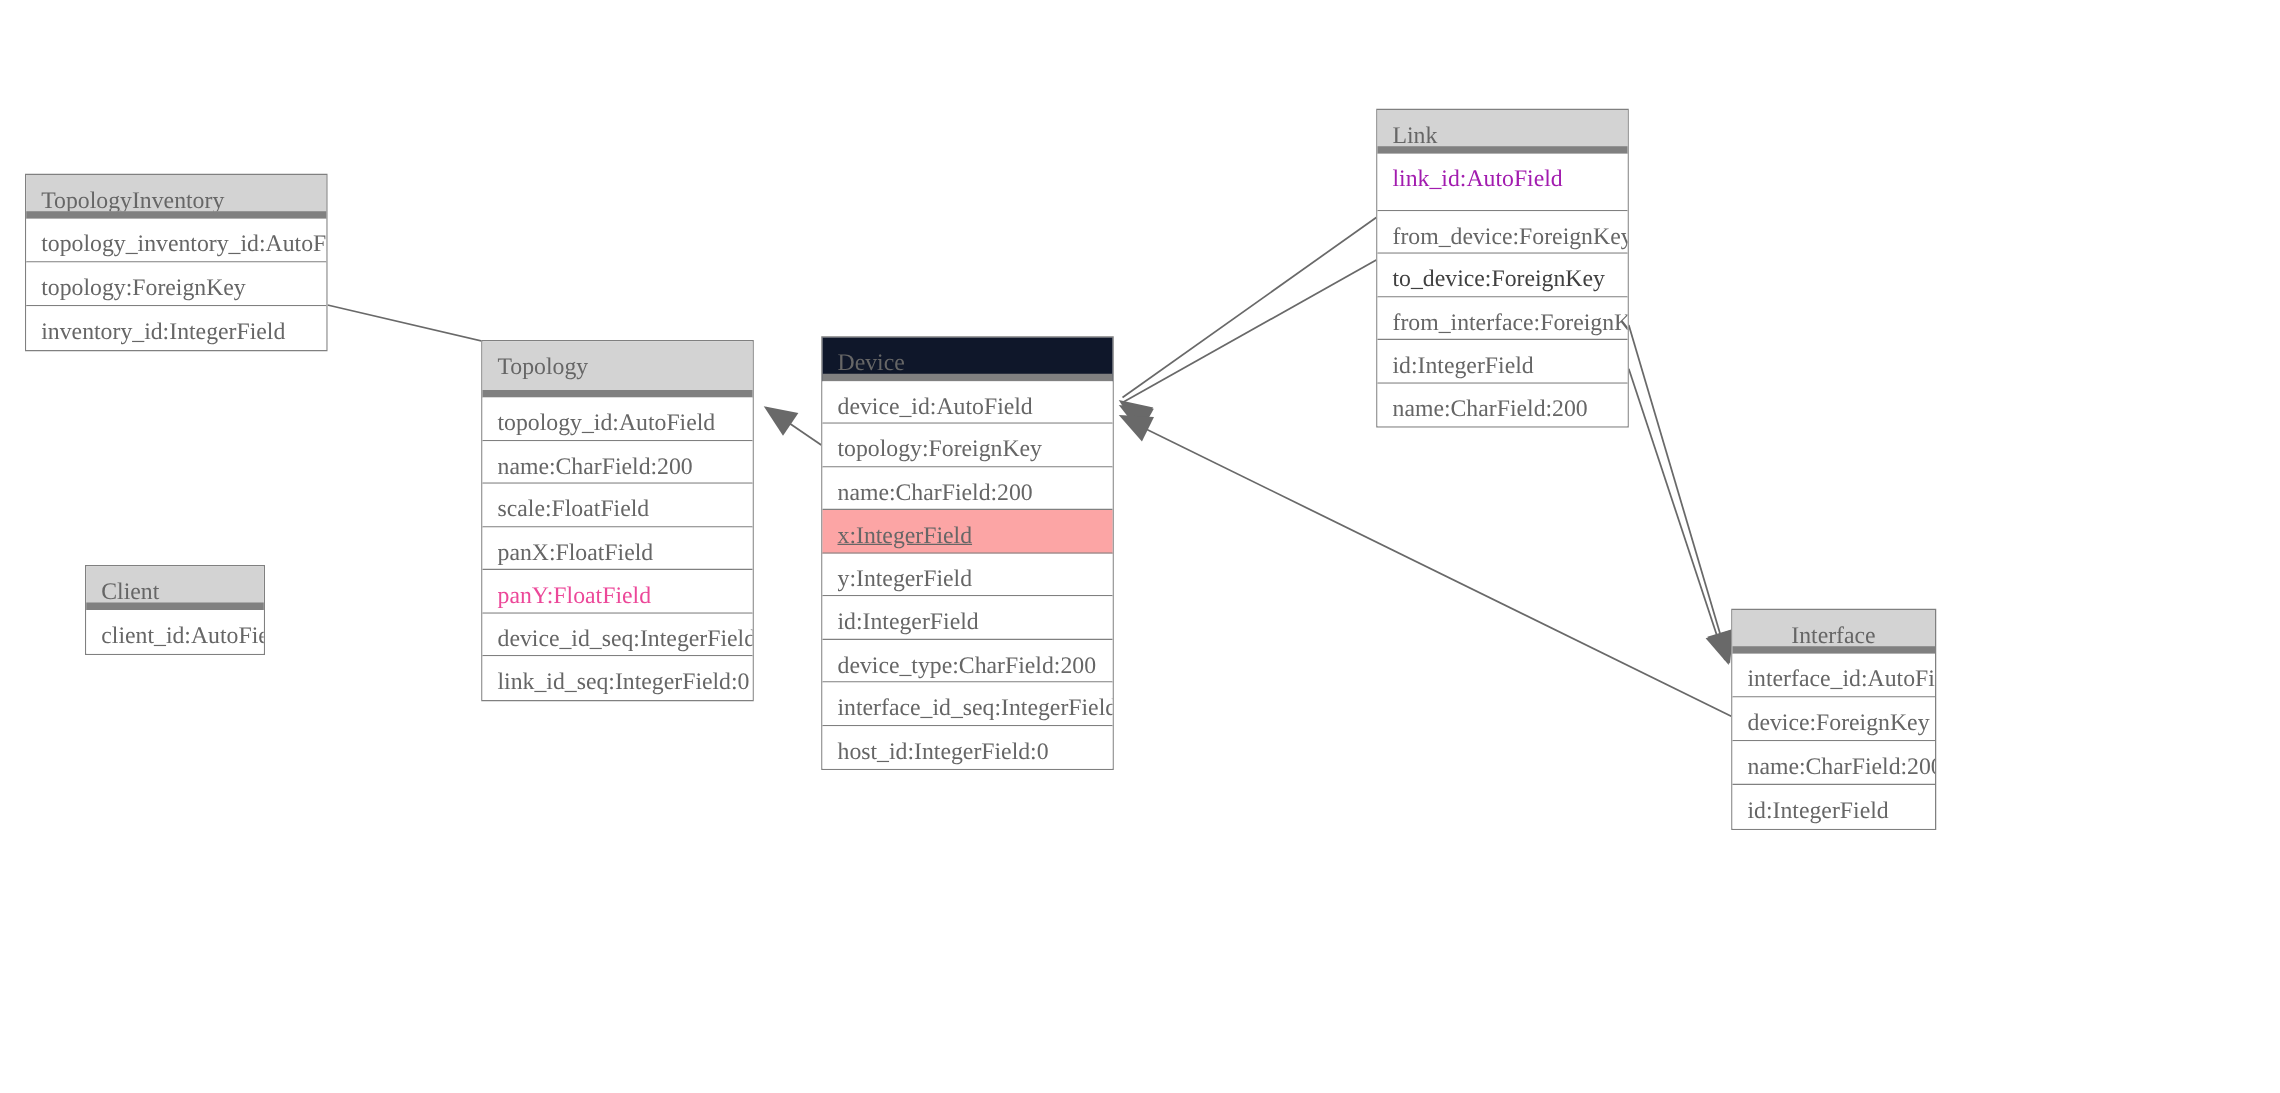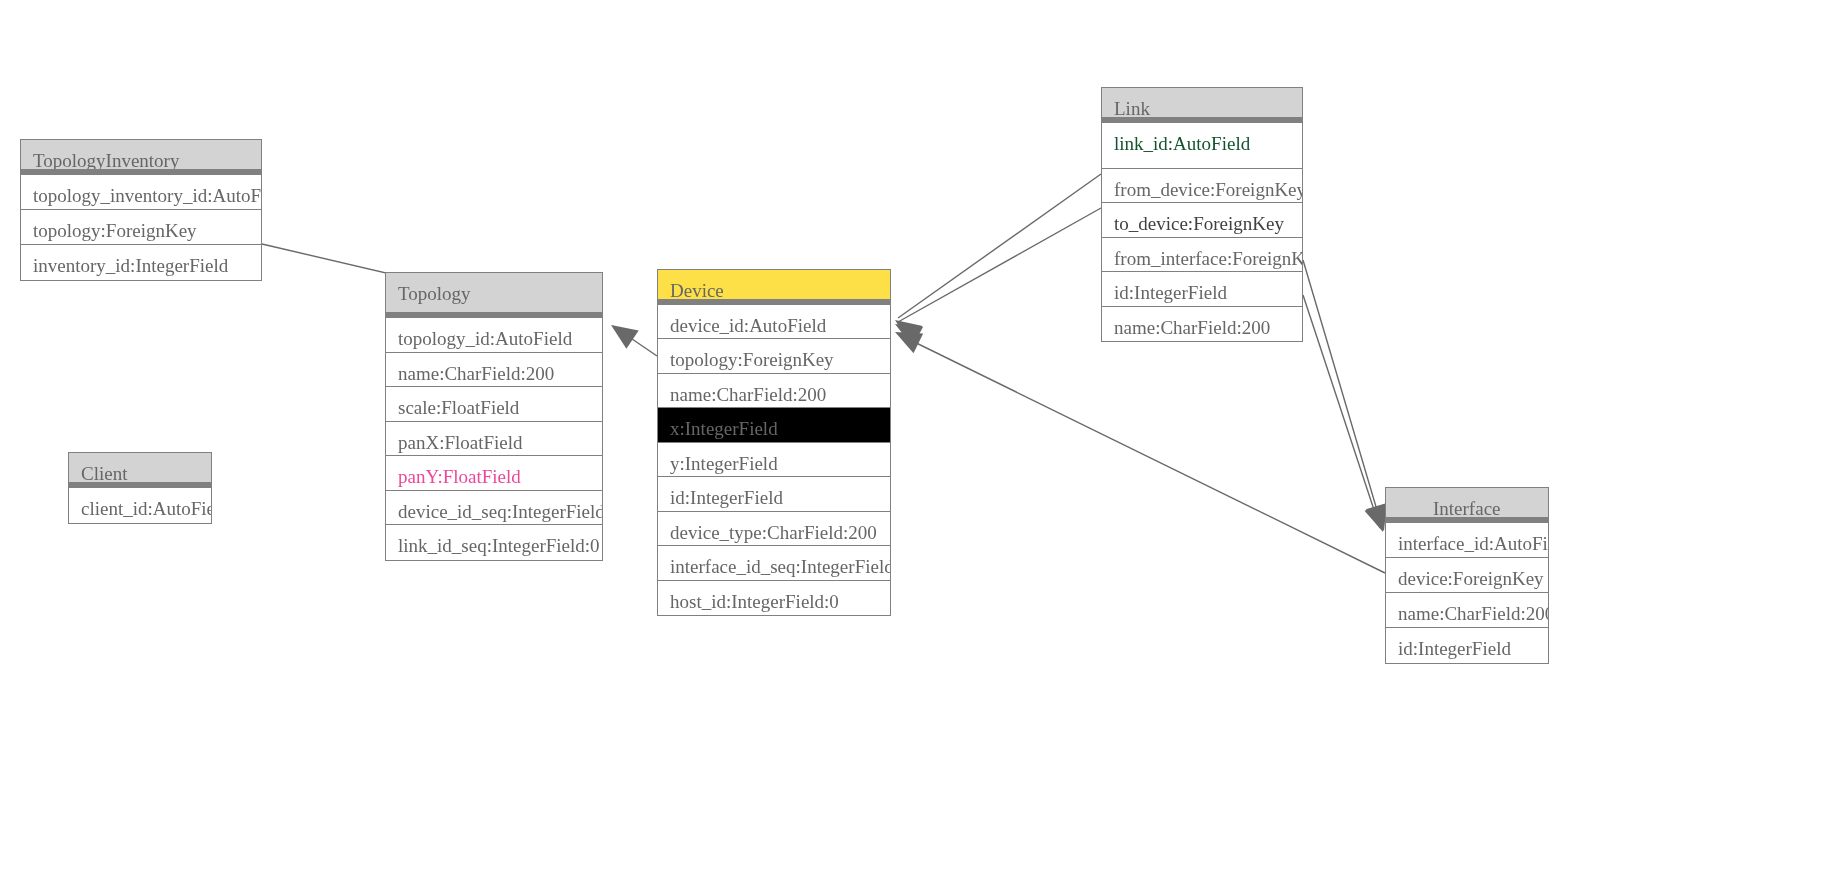--- a/index.html
+++ b/index.html
@@ -91,34 +91,34 @@
         <div class="entity-field" style="height: 34.5px; background: rgb(255, 255, 255); border-bottom-color: rgb(128, 128, 128); color: rgb(102, 102, 102);">panX:FloatField</div>
         <div class="entity-field" style="height: 34.5px; background: rgb(255, 255, 255); border-bottom-color: rgb(128, 128, 128); color: #ec4899;">panY:FloatField</div>
         <div class="entity-field" style="height: 34.5px; background: rgb(255, 255, 255); border-bottom-color: rgb(128, 128, 128); color: rgb(102, 102, 102);">device_id_seq:IntegerField:0</div>
         <div class="entity-field" style="height: 34.5px; background: rgb(255, 255, 255); border-bottom-color: rgb(128, 128, 128); color: rgb(102, 102, 102);">link_id_seq:IntegerField:0</div>
       </div>
       <div class="entity" style="left: 68px; top: 452px; width: 144px; border-color: rgb(128, 128, 128);">
         <div class="entity-header" style="height: 35px; background: rgb(211, 211, 211); border-bottom-color: rgb(128, 128, 128); color: rgb(102, 102, 102);">Client</div>
         <div class="entity-field" style="height: 35px; background: rgb(255, 255, 255); border-bottom-color: rgb(128, 128, 128); color: rgb(102, 102, 102);">client_id:AutoField</div>
       </div>
       <div class="entity" style="left: 657px; top: 269px; width: 234px; border-color: rgb(128, 128, 128);">
-        <div class="entity-header" style="height: 34.5px; background: #fde047; border-bottom-color: rgb(128, 128, 128); color: rgb(102, 102, 102);">Device</div>
+        <div class="entity-header" style="height: 34.5px; background: #0f172a; border-bottom-color: rgb(128, 128, 128); color: rgb(102, 102, 102);">Device</div>
         <div class="entity-field" style="height: 34.5px; background: rgb(255, 255, 255); border-bottom-color: rgb(128, 128, 128); color: rgb(102, 102, 102);">device_id:AutoField</div>
         <div class="entity-field" style="height: 34.5px; background: rgb(255, 255, 255); border-bottom-color: rgb(128, 128, 128); color: rgb(102, 102, 102);">topology:ForeignKey</div>
         <div class="entity-field" style="height: 34.5px; background: rgb(255, 255, 255); border-bottom-color: rgb(128, 128, 128); color: rgb(102, 102, 102);">name:CharField:200</div>
-        <div class="entity-field" style="height: 34.5px; background: #000000; border-bottom-color: rgb(128, 128, 128); color: rgb(102, 102, 102);">x:IntegerField</div>
+        <div class="entity-field" style="height: 34.5px; background: #fca5a5; border-bottom-color: rgb(128, 128, 128); color: rgb(102, 102, 102); text-decoration: underline;">x:IntegerField</div>
         <div class="entity-field" style="height: 34.5px; background: rgb(255, 255, 255); border-bottom-color: rgb(128, 128, 128); color: rgb(102, 102, 102);">y:IntegerField</div>
         <div class="entity-field" style="height: 34.5px; background: rgb(255, 255, 255); border-bottom-color: rgb(128, 128, 128); color: rgb(102, 102, 102);">id:IntegerField</div>
         <div class="entity-field" style="height: 34.5px; background: rgb(255, 255, 255); border-bottom-color: rgb(128, 128, 128); color: rgb(102, 102, 102);">device_type:CharField:200</div>
         <div class="entity-field" style="height: 34.5px; background: rgb(255, 255, 255); border-bottom-color: rgb(128, 128, 128); color: rgb(102, 102, 102);">interface_id_seq:IntegerField:0</div>
         <div class="entity-field" style="height: 34.5px; background: rgb(255, 255, 255); border-bottom-color: rgb(128, 128, 128); color: rgb(102, 102, 102);">host_id:IntegerField:0</div>
       </div>
       <div class="entity" style="left: 1101px; top: 87px; width: 202px; border-color: rgb(128, 128, 128);">
         <div class="entity-header" style="height: 34.5px; background: rgb(211, 211, 211); border-bottom-color: rgb(128, 128, 128); color: rgb(102, 102, 102);">Link</div>
-        <div class="entity-field" style="height: 46px; background: rgb(255, 255, 255); border-bottom-color: rgb(128, 128, 128); color: #14532d;">link_id:AutoField</div>
+        <div class="entity-field" style="height: 46px; background: rgb(255, 255, 255); border-bottom-color: rgb(128, 128, 128); color: #a21caf;">link_id:AutoField</div>
         <div class="entity-field" style="height: 34.5px; background: rgb(255, 255, 255); border-bottom-color: rgb(128, 128, 128); color: rgb(102, 102, 102);">from_device:ForeignKey</div>
         <div class="entity-field" style="height: 34.5px; background: rgb(255, 255, 255); border-bottom-color: rgb(128, 128, 128); color: #404040;">to_device:ForeignKey</div>
         <div class="entity-field" style="height: 34.5px; background: rgb(255, 255, 255); border-bottom-color: rgb(128, 128, 128); color: rgb(102, 102, 102);">from_interface:ForeignKey</div>
         <div class="entity-field" style="height: 34.5px; background: rgb(255, 255, 255); border-bottom-color: rgb(128, 128, 128); color: rgb(102, 102, 102);">id:IntegerField</div>
         <div class="entity-field" style="height: 34.5px; background: rgb(255, 255, 255); border-bottom-color: rgb(128, 128, 128); color: rgb(102, 102, 102);">name:CharField:200</div>
       </div>
       <div class="entity" style="left: 1385px; top: 487px; width: 164px; border-color: rgb(128, 128, 128);">
         <div class="entity-header" style="height: 35px; background: rgb(211, 211, 211); border-bottom-color: rgb(128, 128, 128); color: rgb(102, 102, 102); padding-left: 47px;">Interface</div>
         <div class="entity-field" style="height: 35px; background: rgb(255, 255, 255); border-bottom-color: rgb(128, 128, 128); color: rgb(102, 102, 102);">interface_id:AutoField</div>
         <div class="entity-field" style="height: 35px; background: rgb(255, 255, 255); border-bottom-color: rgb(128, 128, 128); color: rgb(102, 102, 102);">device:ForeignKey</div>

